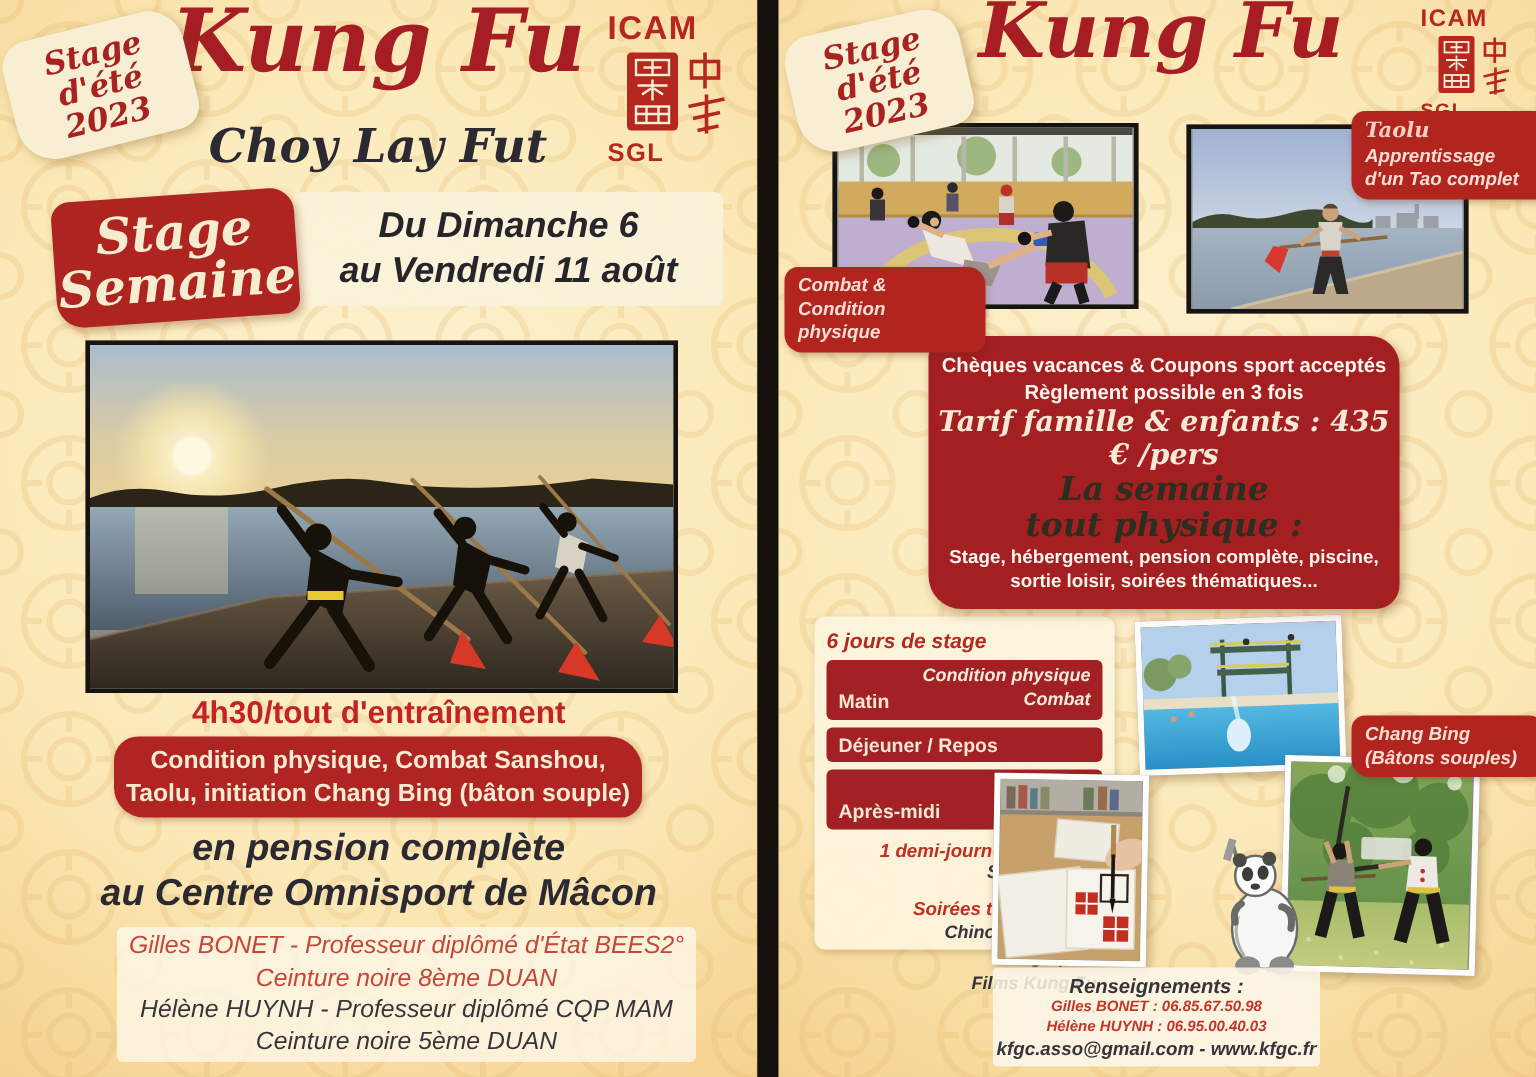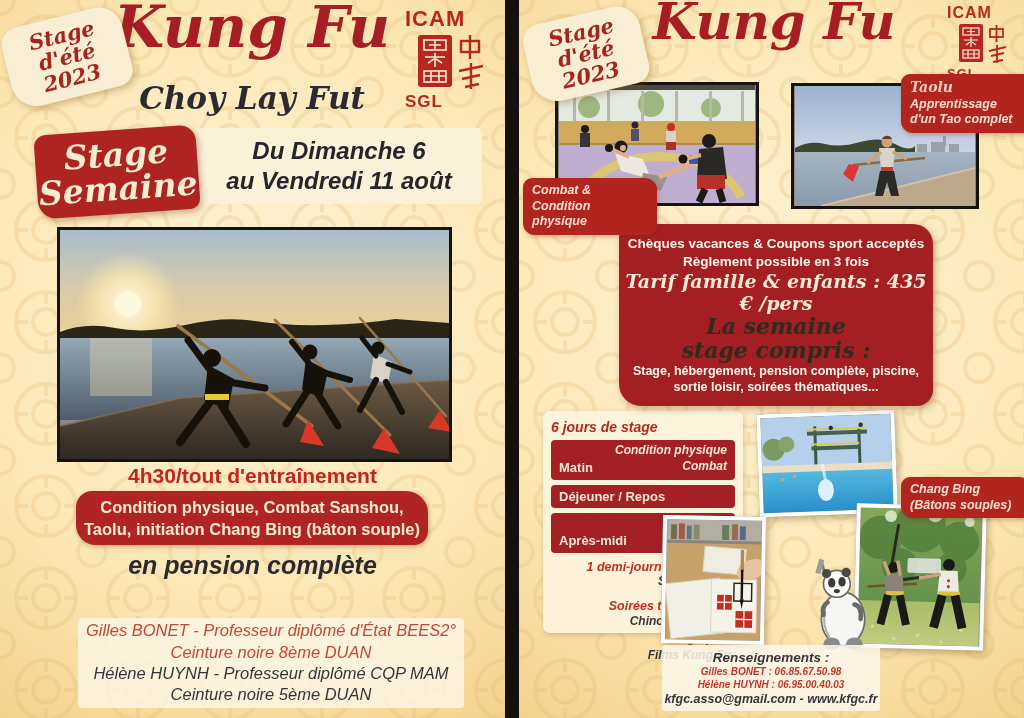--- a/index.html
+++ b/index.html
@@ -244,20 +244,21 @@
 
     <div class="hours">4h30/tout d'entraînement</div>
 
     <div class="program-banner">
       <div>Condition physique, Combat Sanshou,</div>
       <div>Taolu, initiation Chang Bing (bâton souple)</div>
     </div>
 
     <div class="pension">
       <div>en pension complète</div>
+      <div>au Centre Omnisport de Mâcon</div>
     </div>
 
     <div class="instructors">
       <div class="ins-red">Gilles BONET - Professeur diplômé d'État BEES2°</div>
       <div class="ins-red">Ceinture noire 8ème DUAN</div>
       <div class="ins-dark">Hélène HUYNH - Professeur diplômé CQP MAM</div>
       <div class="ins-dark">Ceinture noire 5ème DUAN</div>
     </div>
   </div>
 
@@ -403,21 +404,21 @@
       <div class="t1">Taolu</div>
       <div>Apprentissage</div>
       <div>d'un Tao complet</div>
     </div>
 
     <div class="pricing">
       <div class="acc">Chèques vacances &amp; Coupons sport acceptés</div>
       <div class="acc">Règlement possible en 3 fois</div>
       <div class="family script">Tarif famille &amp; enfants : 435 € /pers</div>
       <div class="week script">La semaine</div>
-      <div class="week script">stage compris :</div>
+      <div class="week script">tout physique :</div>
       <div class="inc">Stage, hébergement, pension complète, piscine,</div>
       <div class="inc">sortie loisir, soirées thématiques...</div>
     </div>
 
     <div class="schedule">
       <div class="sch-header">6 jours de stage</div>
       <div class="sch-row row-tall">
         <div class="lbl">Matin</div>
         <div class="acts">
           <div>Condition physique</div>

